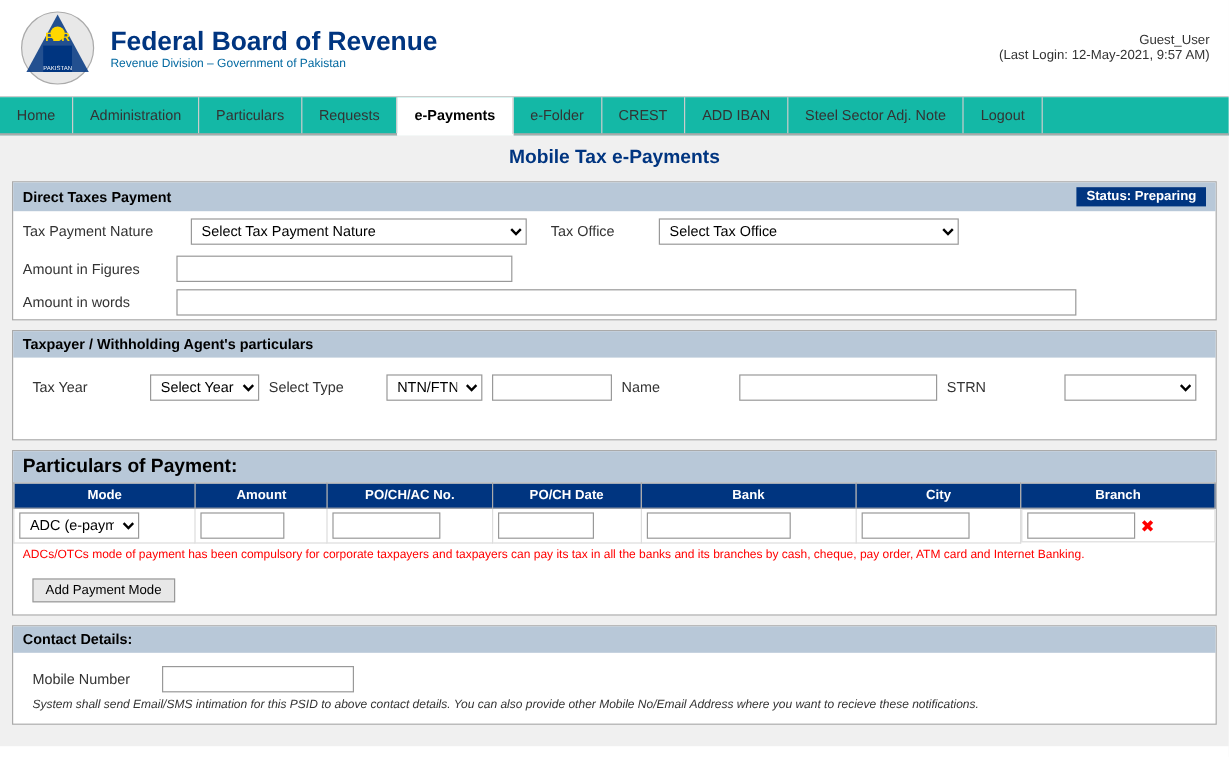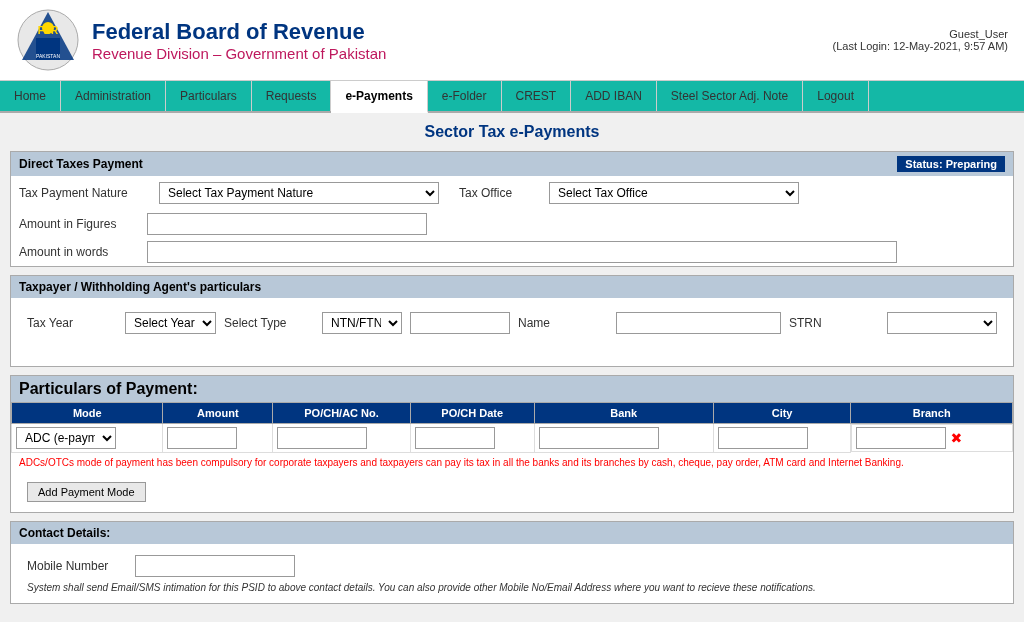--- a/index.html
+++ b/index.html
@@ -4,21 +4,21 @@
   <style>
     * { box-sizing: border-box; margin: 0; padding: 0; }
     body { font-family: Arial, sans-serif; font-size: 12px; background: #fff; }
 
     
     .header { display: flex; align-items: center; justify-content: space-between; padding: 8px 16px; background: #fff; border-bottom: 1px solid #ccc; }
     .header-left { display: flex; align-items: center; gap: 12px; }
     .logo-box { display: flex; align-items: center; gap: 8px; }
     .org-name { display: flex; flex-direction: column; }
     .org-title { color: #003580; font-size: 22px; font-weight: bold; }
-    .org-subtitle { color: #be185d; font-size: 15px; }
+    .org-subtitle { color: #0369a1; font-size: 10px; }
     .user-info { text-align: right; font-size: 11px; color: #333; }
 
     
     .nav { display: flex; background: #14b8a6; border-bottom: 2px solid #aaa; }
     .nav-item { padding: 8px 14px; cursor: pointer; font-size: 12px; color: #333; border-right: 1px solid #ccc; white-space: nowrap; }
     .nav-item.active { background: #fff; border-bottom: 2px solid #fff; margin-bottom: -2px; font-weight: bold; color: #000; }
 
     
     .content { background: #f0f0f0; padding: 10px; min-height: 500px; }
     .page-title { text-align: center; color: #003580; font-size: 16px; font-weight: bold; margin-bottom: 10px; }
@@ -96,21 +96,21 @@
   <div class="nav-item">Requests</div>
   <div class="nav-item active">e-Payments</div>
   <div class="nav-item">e-Folder</div>
   <div class="nav-item">CREST</div>
   <div class="nav-item">ADD IBAN</div>
   <div class="nav-item">Steel Sector Adj. Note</div>
   <div class="nav-item">Logout</div>
 </div>
 
 <div class="content">
-  <div class="page-title">Sector Tax e-Payments</div>
+  <div class="page-title">Mobile Tax e-Payments</div>
 
   <div class="section">
     <div class="dtp-header">
       <span class="dtp-title">Direct Taxes Payment</span>
       <span class="status-badge">Status: Preparing</span>
     </div>
     <div>
 
       <div class="pn-row">
         <span class="form-label" style="min-width:120px;">Tax Payment Nature</span>

